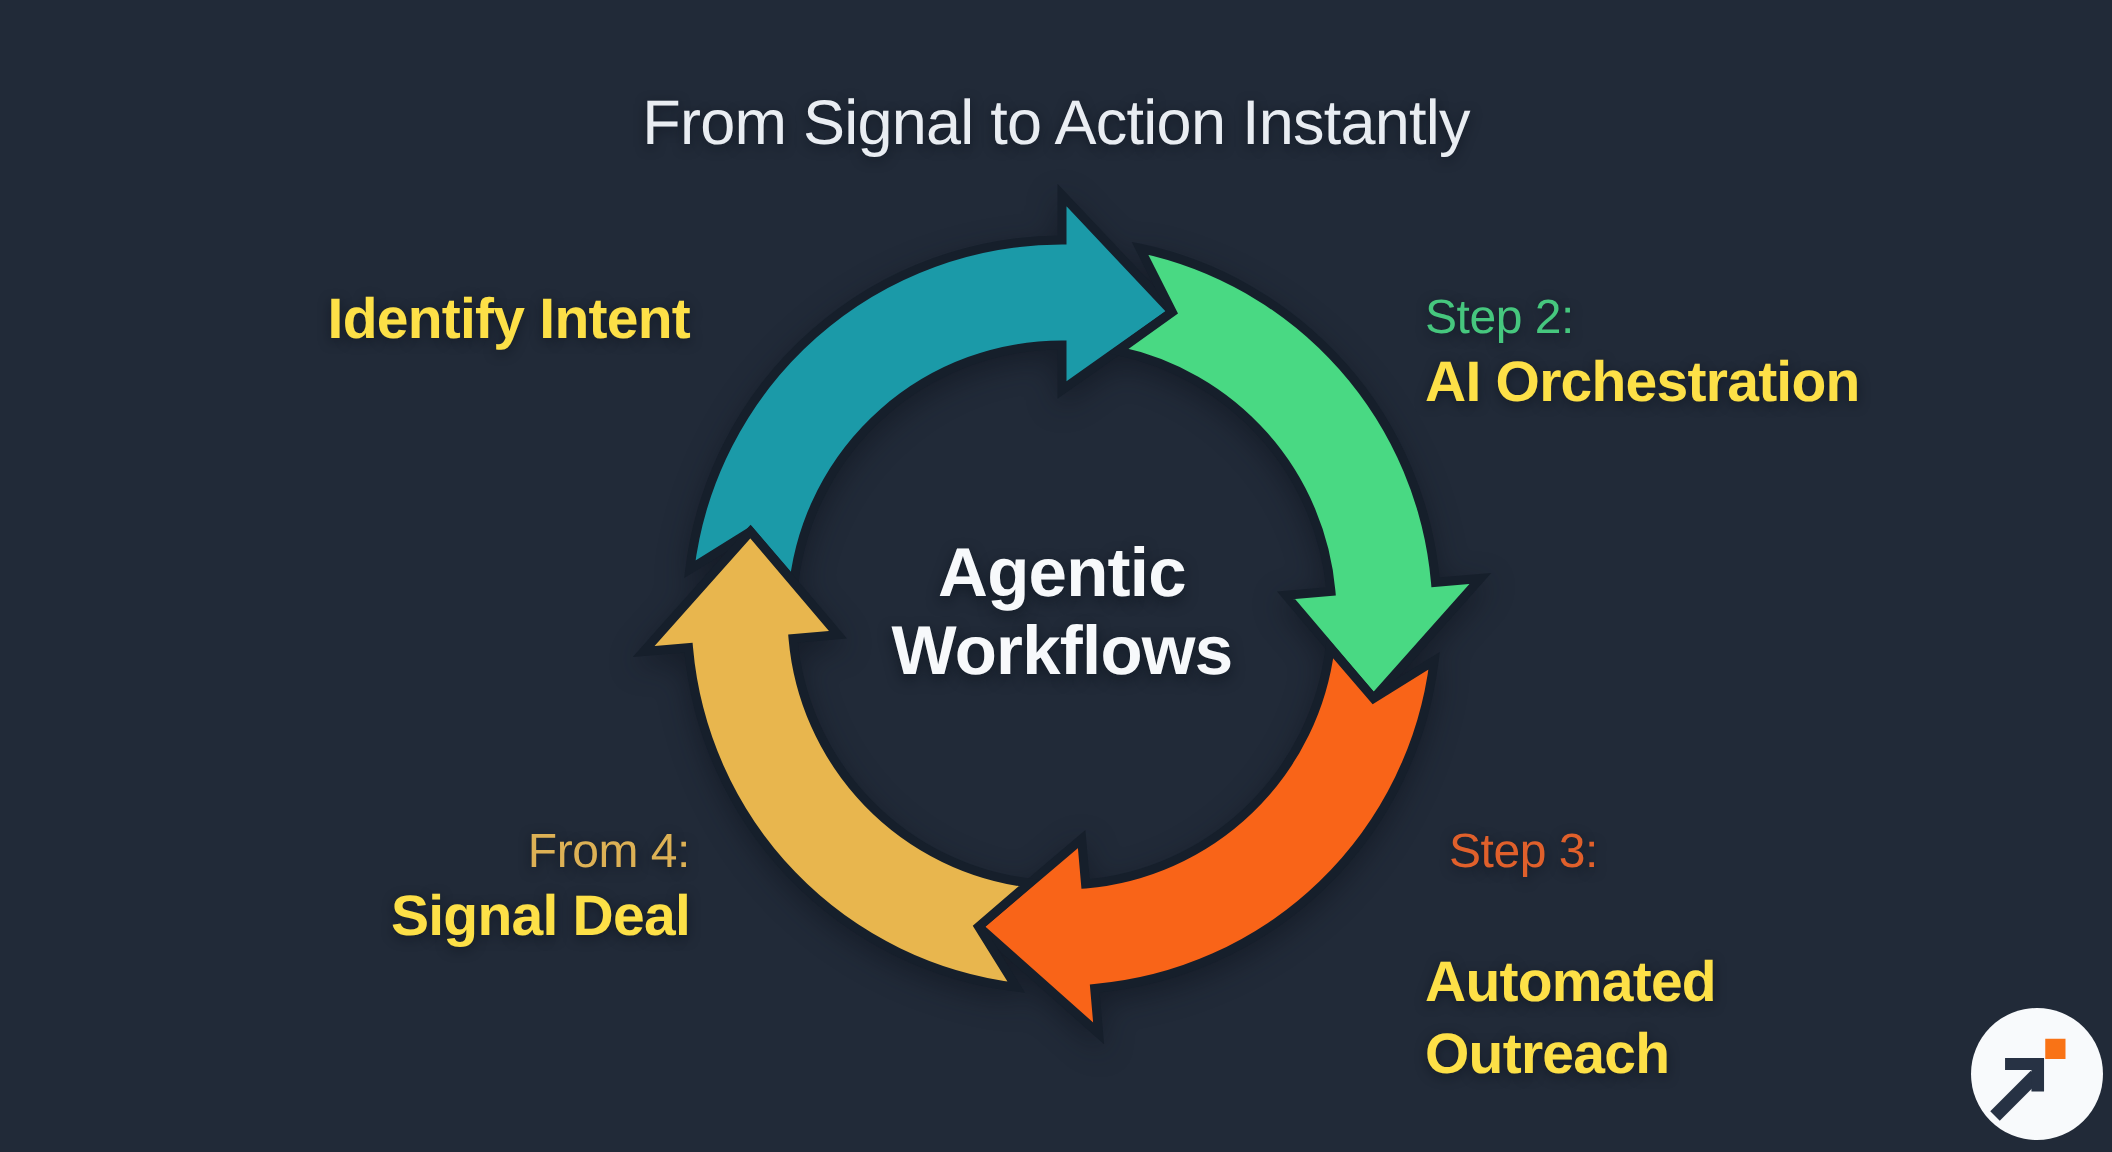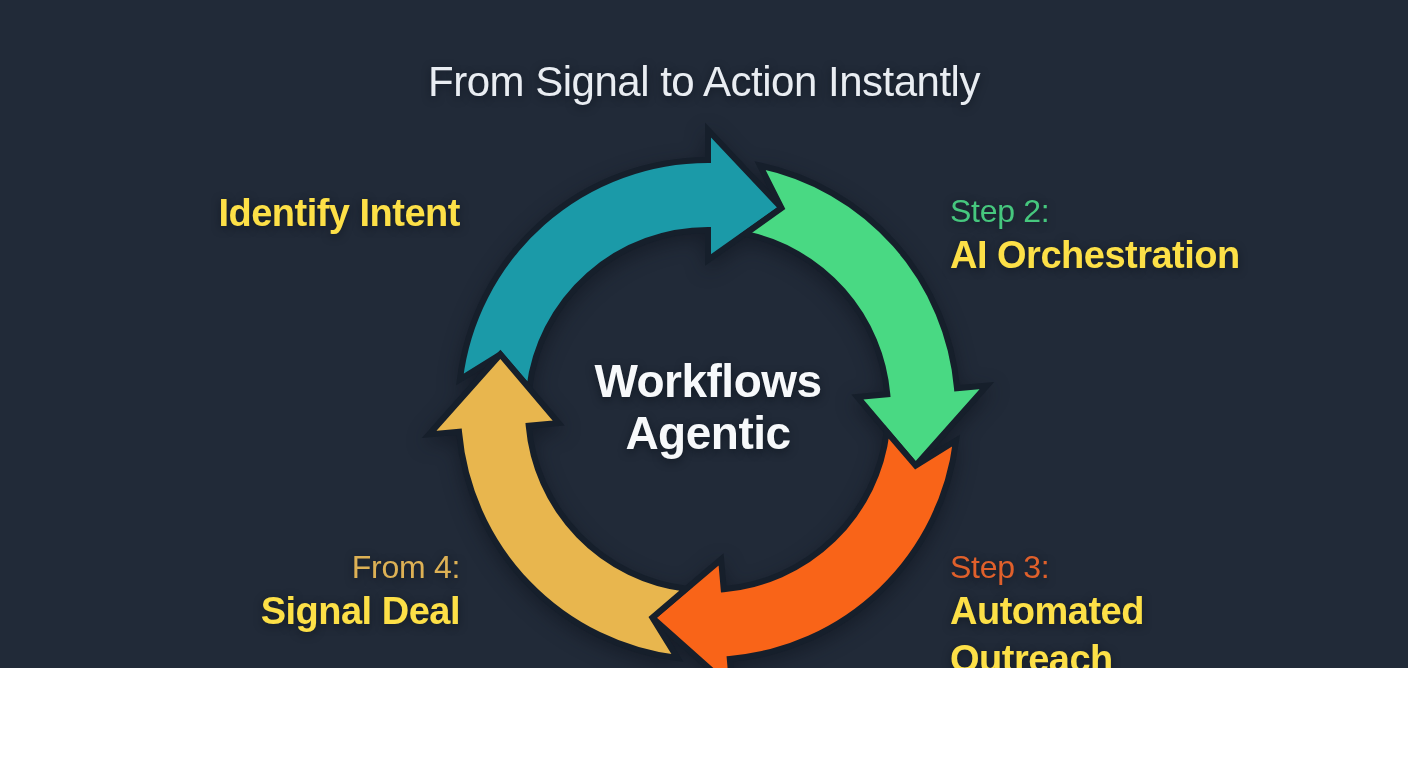--- a/index.html
+++ b/index.html
@@ -6,21 +6,21 @@
   html, body { width: 1408px; height: 768px; }
   body {
     font-family: "Liberation Sans", sans-serif;
     overflow: hidden;
     position: relative;
   }
   .stage {
     position: absolute;
     inset: 0;
     width: 1408px;
-    height: 668px;
+    height: 768px;
     overflow: hidden;
     padding-left: 36px;
   }
   .title {
     position: absolute;
     top: 58px;
     left: 0;
     right: 0;
     text-align: center;
     font-size: 42px;
@@ -70,21 +70,21 @@
     font-size: 38px;
     font-weight: 700;
     line-height: 1.26;
     letter-spacing: -0.5px;
     color: #fde047;
   }
   .step.align-right { right: 948px; text-align: right; }
   .step.align-left  { left: 950px;  text-align: left;  }
   .step.row-top    { top: 190px; }
   .step.row-bottom { top: 546px; }
-  .step-name.narrow { max-width: 250px; }
+  .step-name.narrow { max-width: 250px; margin-top: 44px; }
   .logo {
     position: absolute;
     left: 1313px;
     top: 671px;
     width: 90px;
     height: 90px;
   }
 </style>
 </head>
 <body>
@@ -94,35 +94,35 @@
   <h1 class="title">From Signal to Action Instantly</h1>
 
   <svg class="cycle-svg" viewBox="-290 -290 580 580" aria-hidden="true">
     <path d="M -248.1 -30.5 A 250 250 0 0 1 0 -250 L 0 -280 L 73.5 -202 L 0 -150 L 0 -180 A 180 180 0 0 0 -178.7 -21.9 L -207.7 -55.6 Z" fill="#1b9aa8"></path>
     <path d="M 52 -244.5 A 250 250 0 0 1 249 -21.8 L 278.9 -24.4 L 207.7 55.6 L 149.4 -13.1 L 179.3 -15.7 A 180 180 0 0 0 37.4 -176.1 L 73.5 -202 Z" fill="#49d983"></path>
     <path d="M 248.1 30.5 A 250 250 0 0 1 21.8 249 L 24.4 278.9 L -55.6 207.7 L 13.1 149.4 L 15.7 179.3 A 180 180 0 0 0 178.7 21.9 L 207.7 55.6 Z" fill="#f96418"></path>
     <path d="M -30.5 248.1 A 250 250 0 0 1 -249 21.8 L -278.9 24.4 L -207.7 -55.6 L -149.4 13.1 L -179.3 15.7 A 180 180 0 0 0 -21.9 178.7 L -55.6 207.7 Z" fill="#e8b64e"></path>
   </svg>
 
   <div class="center-label">
+    <div>Agentic</div>
     <div>Workflows</div>
-    <div>Agentic</div>
   </div>
 
   <div class="step align-right row-top">
     <div class="step-name">Identify Intent</div>
   </div>
 
   <div class="step align-left row-top">
     <div class="step-label" style="color: rgb(70, 199, 126);">Step 2:</div>
     <div class="step-name">AI Orchestration</div>
   </div>
 
   <div class="step align-left row-bottom">
-    <div class="step-label" style="color: rgb(224, 96, 43);">Step 3:</div>
+    <div class="step-label" style="color: rgb(224, 96, 43); margin-left: 16px;">Step 3:</div>
     <div class="step-name narrow">Automated Outreach</div>
   </div>
 
   <div class="step align-right row-bottom">
     <div class="step-label" style="color: rgb(221, 177, 85);">From 4:</div>
     <div class="step-name">Signal Deal</div>
   </div>
 
   <div class="logo">
     <svg viewBox="0 0 90 90" width="90" height="90">

